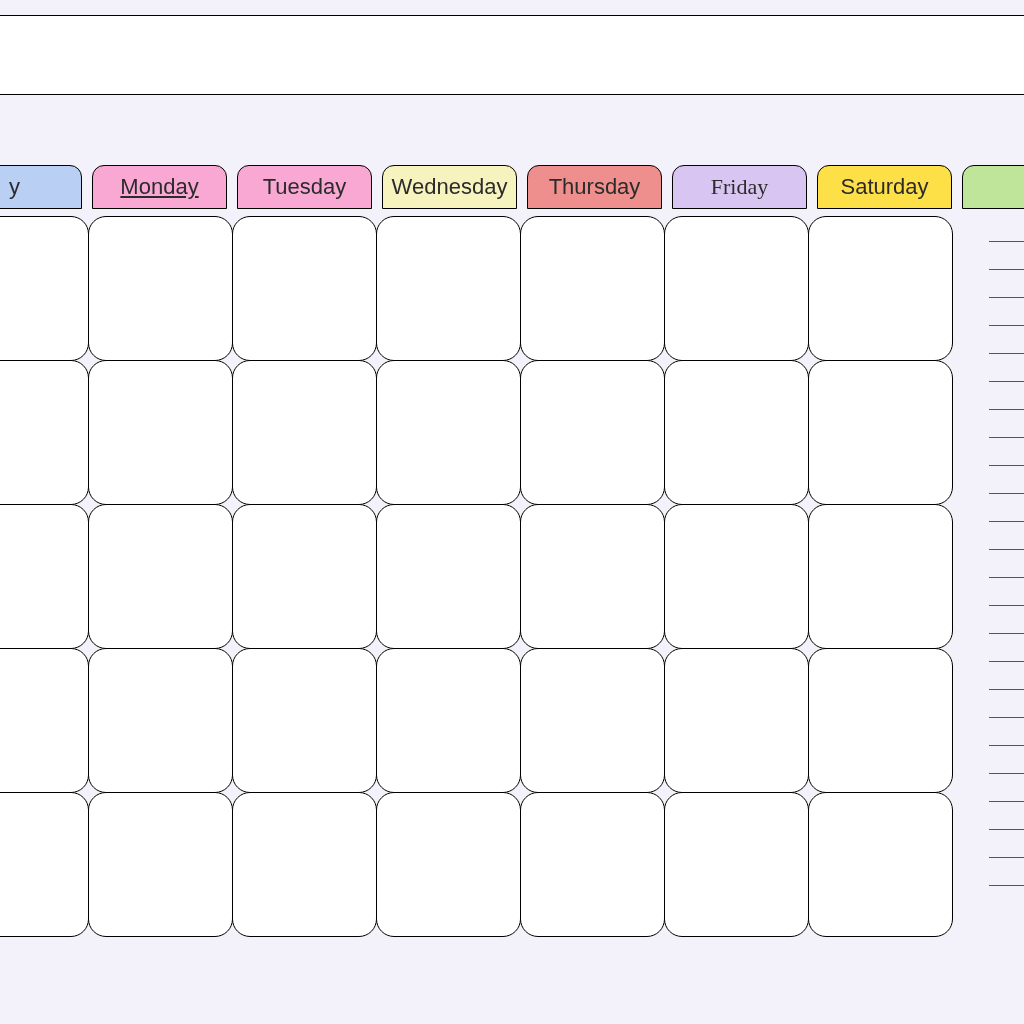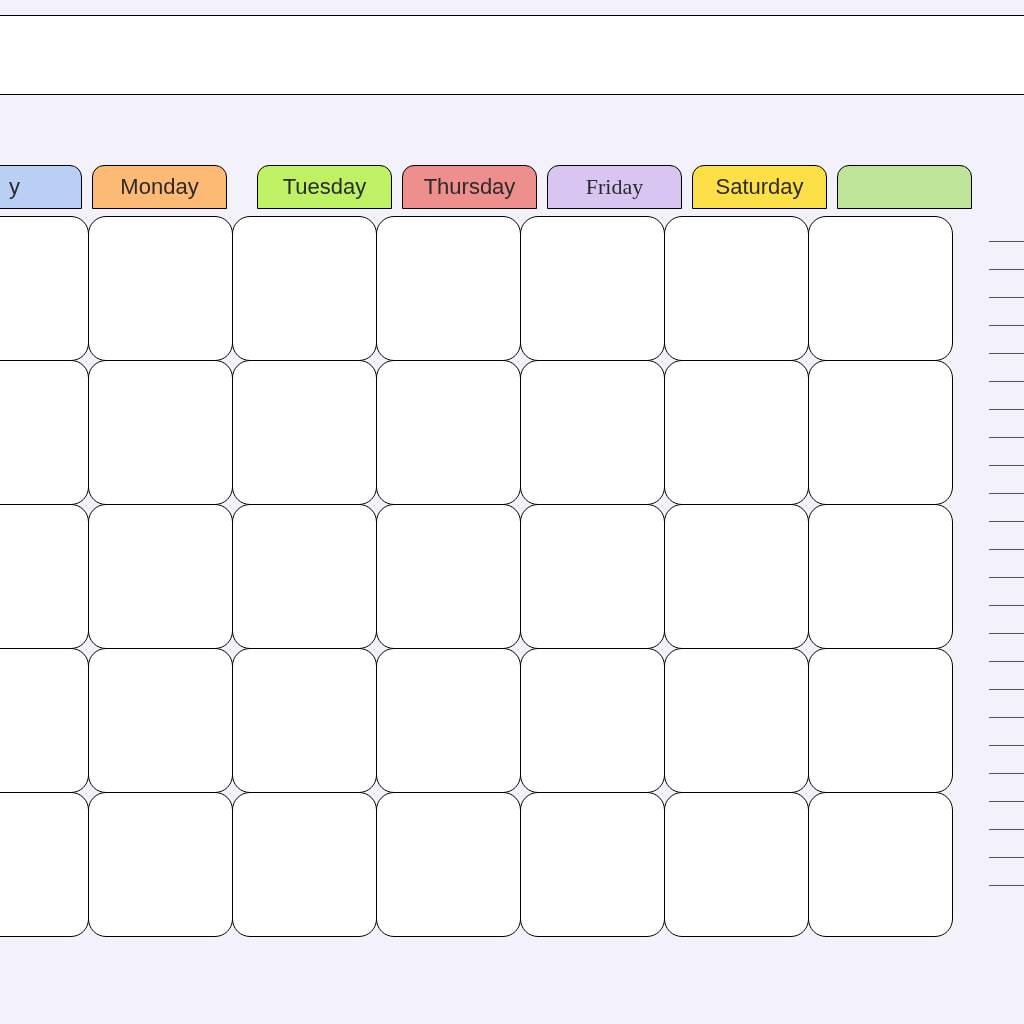--- a/index.html
+++ b/index.html
@@ -79,25 +79,28 @@
 
 <div class="title-bar">
   <span></span>
 </div>
 
 <div class="calendar-zone">
   <div class="headers" id="headers">
       <div class="day-header" style="background: rgb(185, 207, 243);">
         <span>y</span>
       </div>
-      <div class="day-header" style="background: #fdba74;">
+      <div class="day-header" style="background: #f9a8d4; text-decoration: underline;">
         <span>Monday</span>
       </div>
-      <div class="day-header" style="background: #bef264; margin-left: 20px;">
+      <div class="day-header" style="background: #f9a8d4;">
         <span>Tuesday</span>
+      </div>
+      <div class="day-header" style="background: rgb(247, 243, 191);">
+        <span>Wednesday</span>
       </div>
       <div class="day-header" style="background: rgb(239, 143, 141);">
         <span>Thursday</span>
       </div>
       <div class="day-header" style="background: rgb(217, 197, 242); font-family: Liberation Serif, serif;">
         <span>Friday</span>
       </div>
       <div class="day-header" style="background: #fde047;">
         <span>Saturday</span>
       </div>

